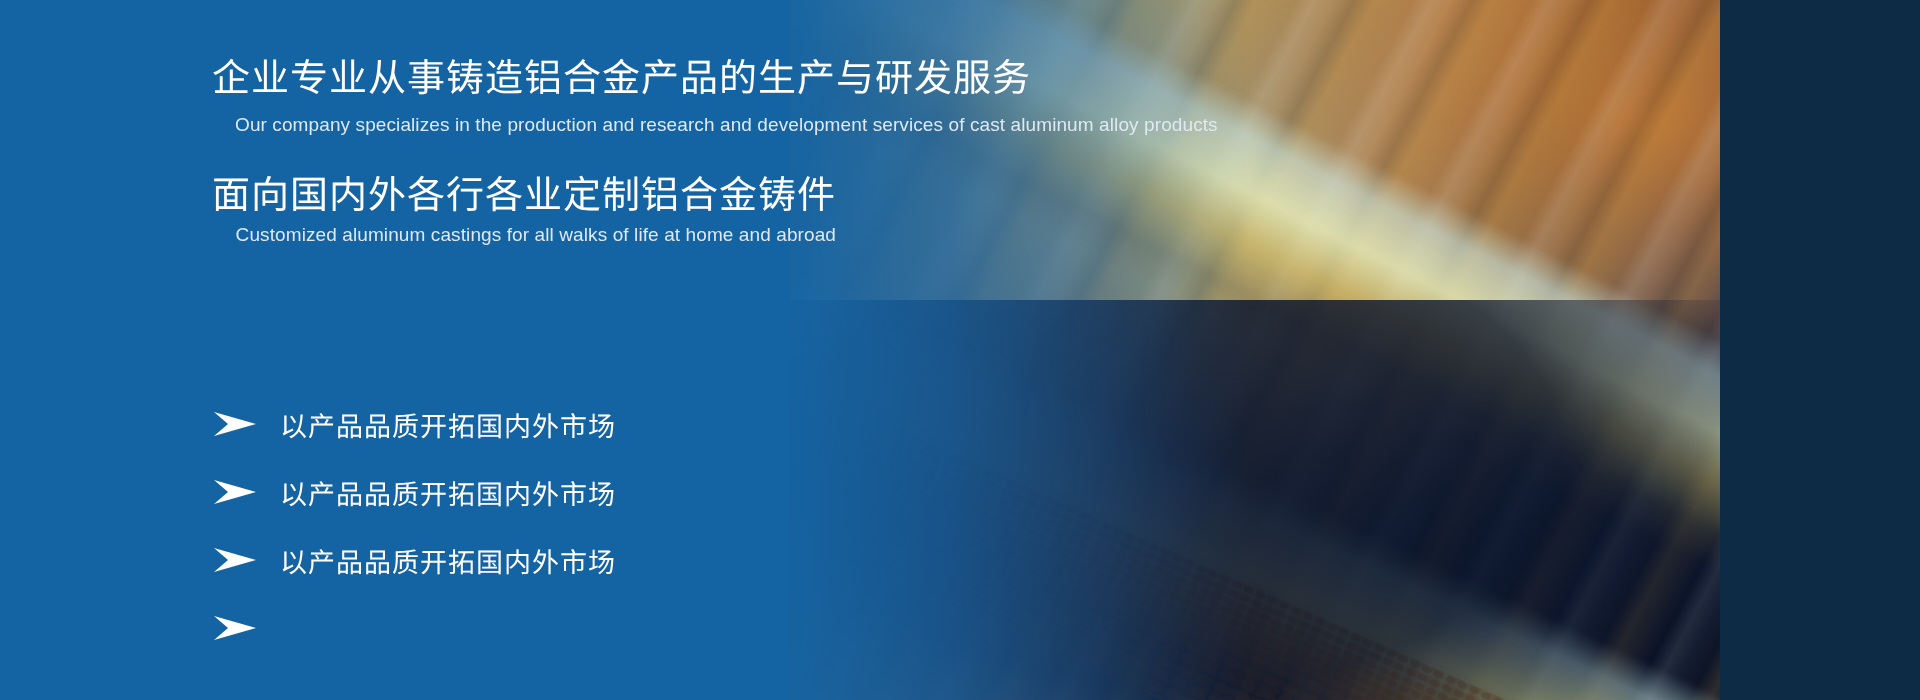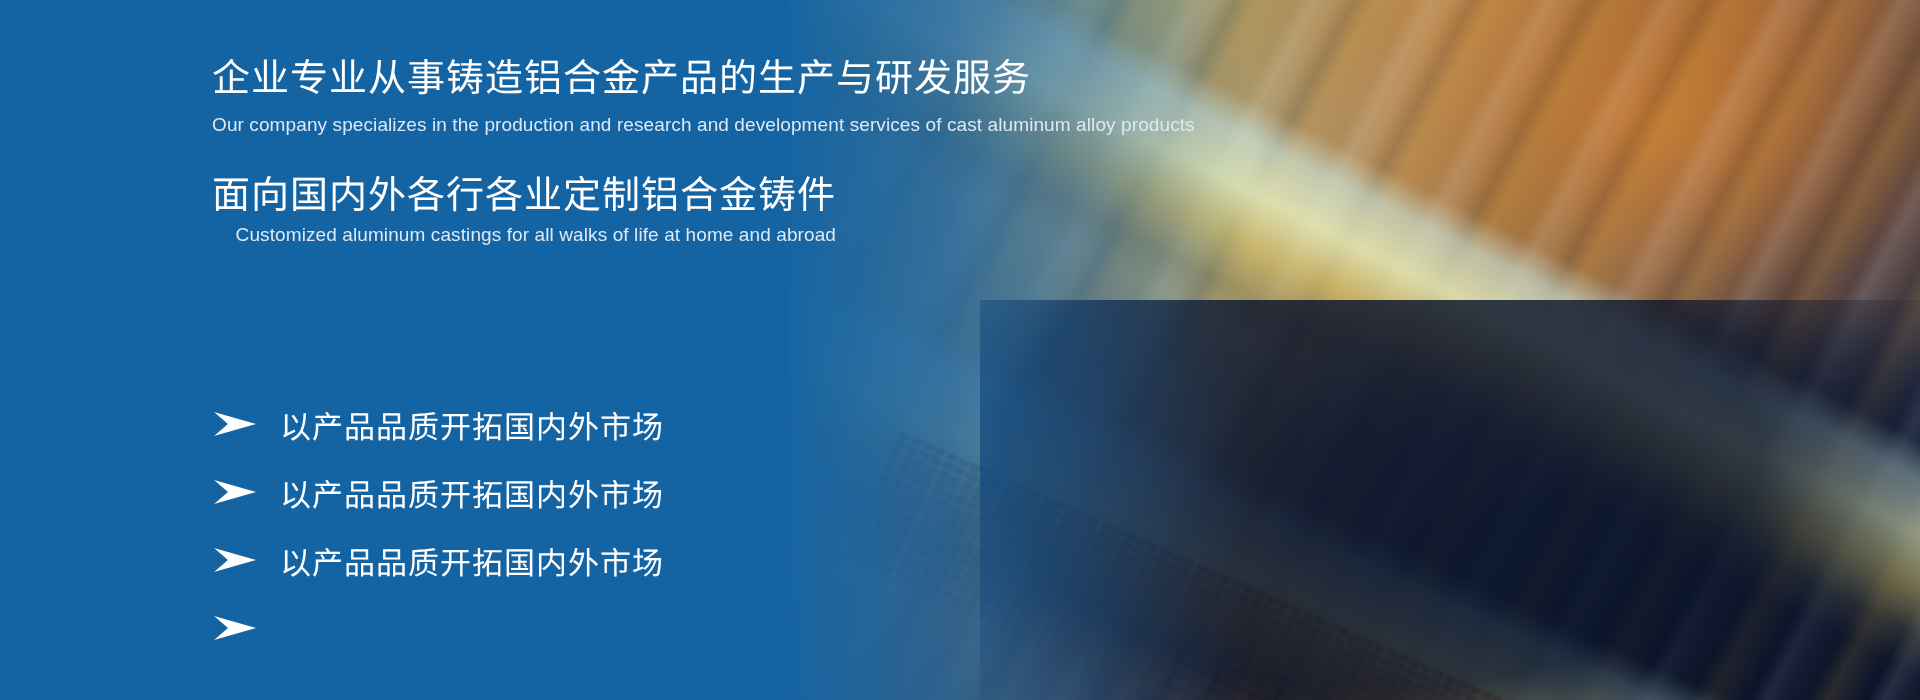--- a/index.html
+++ b/index.html
@@ -1,21 +1,21 @@
 <!DOCTYPE html>
 <html lang="zh-CN"><head>
 <meta charset="utf-8">
 <title>Banner</title>
 <style>
   * { margin:0; padding:0; box-sizing:border-box; }
   html,body { background:#0d2b45; }
 
   .banner{
     position:relative;
-    width:1920px; height:700px;
+    width:1720px; height:700px;
     overflow:hidden;
     font-family:"Liberation Sans","DejaVu Sans",sans-serif;
     background:#b91c1c;
   }
 
   
   .photo{
     position:absolute; inset:0;
     background:
       
@@ -135,21 +135,21 @@
   }
   .h-en{
     font-size:19px;
     font-weight:400;
     color:#dfe9f3;
     letter-spacing:.1px;
     white-space:nowrap;
   }
 
   .block-1{ position:absolute; left:0; top:58px; }
-  .block-1 .h-en{ margin-top:14px; }
+  .block-1 .h-en{ margin-top:14px;margin-left:23px; }
 
   .block-2{ position:absolute; left:0; top:175px;text-align:right; }
   .block-2 .h-en{ margin-top:7px; }
 
   .block-3{ position:absolute; left:0; top:255px; }
   .block-3 .h-en{ margin-top:12px; font-size:18.5px; }
 
   .bullets{
     position:absolute;
     left:0; top:390px;
@@ -159,21 +159,21 @@
     align-items:center;
     height:68px;
   }
   .arrow-icon{
     width:46px; height:26px;
     margin-right:22px;
     flex:0 0 auto;
     display:block;
   }
   .bullet-label{
-    font-size:31px;
+    font-size:27px;
     color:#ffffff;
     letter-spacing:1px;
     white-space:nowrap;
   }
 </style>
 </head>
 <body>
 
 <div class="banner">
 

